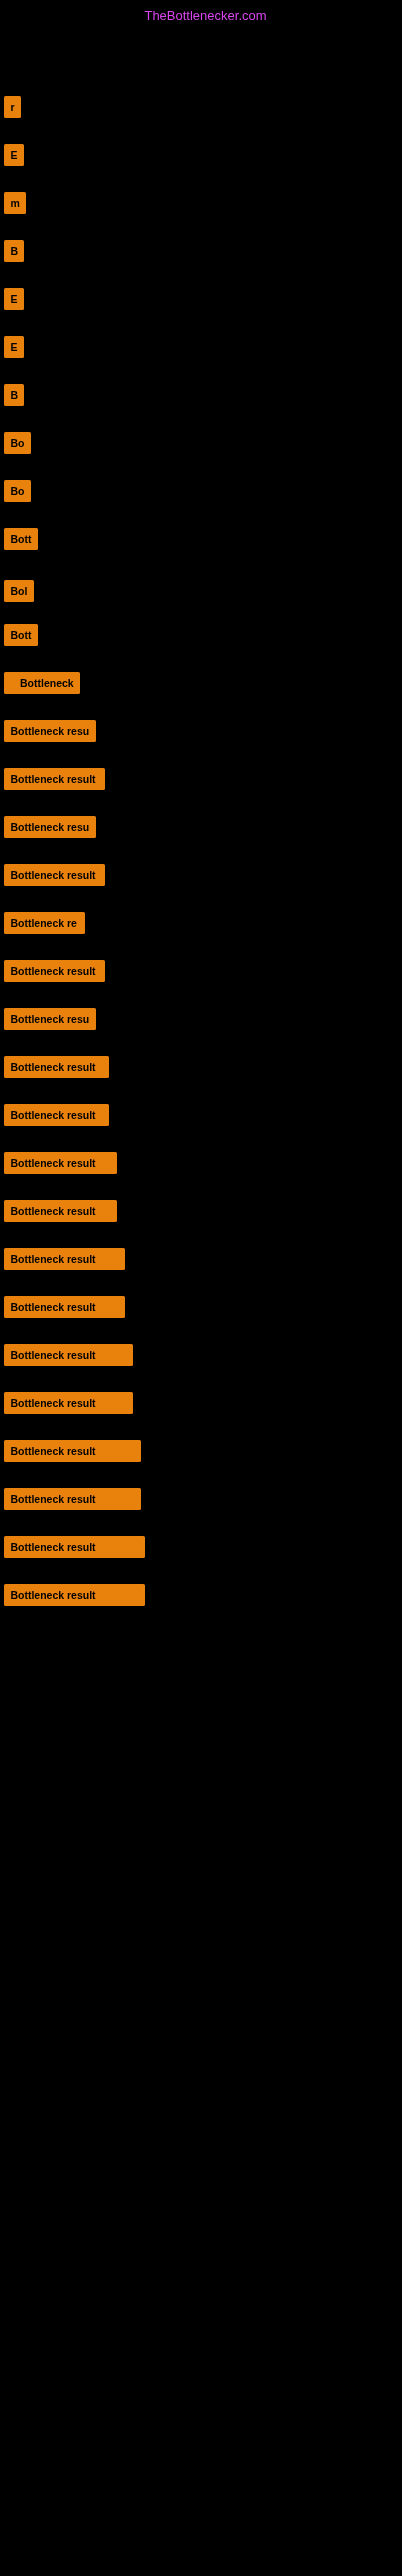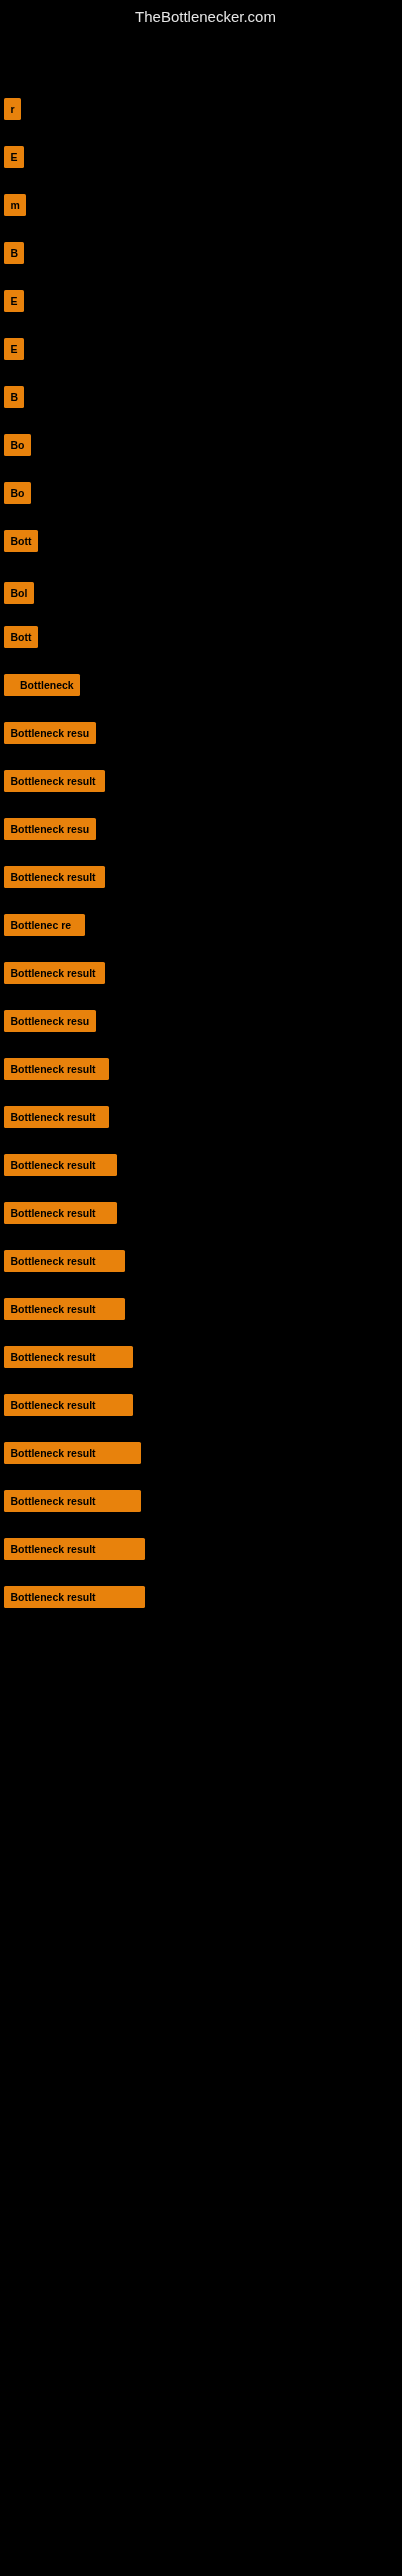--- a/index.html
+++ b/index.html
@@ -8,22 +8,22 @@
       box-sizing: border-box;
     }
     body {
       background-color: #000000;
       width: 403px;
       min-height: 2576px;
       font-family: Arial, sans-serif;
       position: relative;
     }
     .site-title {
-      color: #e5e5e5;
-      font-size: 15px;
+      color: #d946ef;
+      font-size: 13px;
       text-align: center;
       padding: 8px 0 4px 0;
       margin-left: 8px;
     }
     .items-container {
       display: flex;
       flex-direction: column;
       padding-left: 4px;
       padding-top: 8px;
     }
@@ -98,21 +98,21 @@
     <div class="item-row">
       <span class="item-label" style="min-width: 101px;">Bottleneck result</span>
     </div>
     <div class="item-row">
       <span class="item-label" style="min-width: 89px;">Bottleneck resu</span>
     </div>
     <div class="item-row">
       <span class="item-label" style="min-width: 101px;">Bottleneck result</span>
     </div>
     <div class="item-row">
-      <span class="item-label" style="min-width: 81px;">Bottlenec re</span>
+      <span class="item-label" style="min-width: 81px;">Bottleneck re</span>
     </div>
     <div class="item-row">
       <span class="item-label" style="min-width: 101px;">Bottleneck result</span>
     </div>
     <div class="item-row">
       <span class="item-label" style="min-width: 89px;">Bottleneck resu</span>
     </div>
     <div class="item-row">
       <span class="item-label" style="min-width: 105px;">Bottleneck result</span>
     </div>

